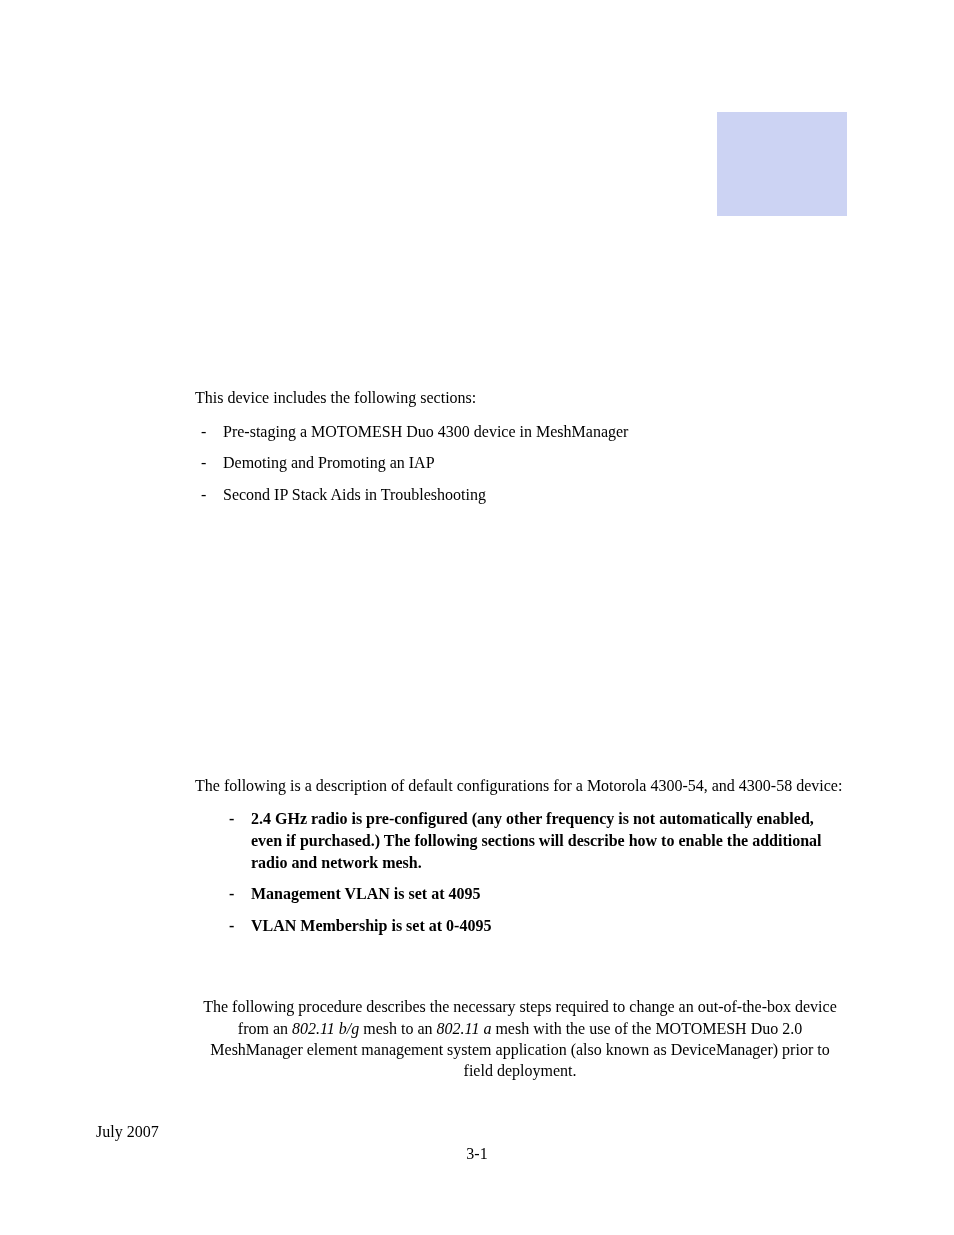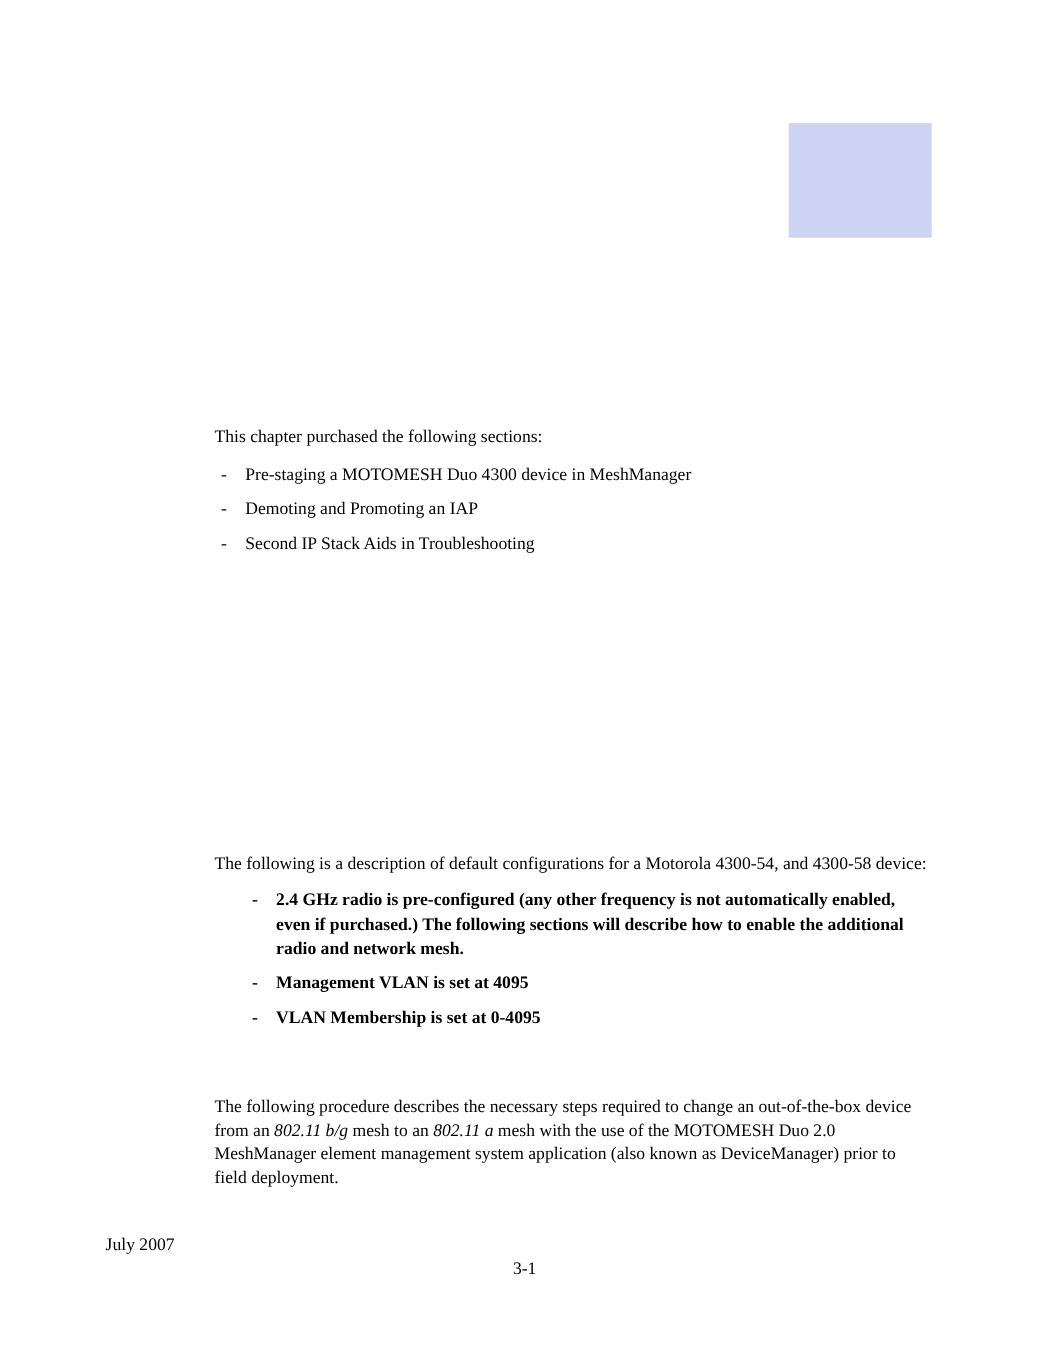--- a/index.html
+++ b/index.html
@@ -63,20 +63,21 @@
     padding-left: 28px;
     margin-bottom: 10px;
     font-weight: bold;
   }
   ul.dashlist.nested > li::before {
     content: "-";
     left: 6px;
   }
   .section3 {
     margin-top: 60px;
+    text-align: center;
   }
   .para {
     line-height: 1.32;
   }
   .italic {
     font-style: italic;
   }
   .footer-date {
     position: absolute;
     left: 96px;
@@ -94,21 +95,21 @@
 </style>
 </head>
 <body>
 
 <div class="page">
 
   <div class="top-box"></div>
 
   <div class="content">
 
-    <div class="intro">This chapter purchased the following sections:</div>
+    <div class="intro">This device includes the following sections:</div>
 
     <ul class="dashlist">
       <li><span>Pre-staging a MOTOMESH Duo 4300 device in MeshManager</span></li>
       <li><span>Demoting and Promoting an IAP</span></li>
       <li><span>Second IP Stack Aids in Troubleshooting</span></li>
     </ul>
 
     <div class="section2">
       <div class="para">The following is a description of default configurations for a Motorola 4300-54, and 4300-58 device:</div>
       <ul class="dashlist nested">

